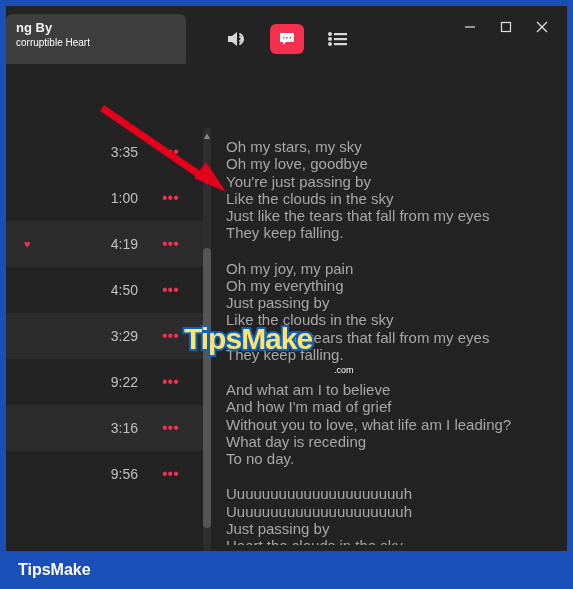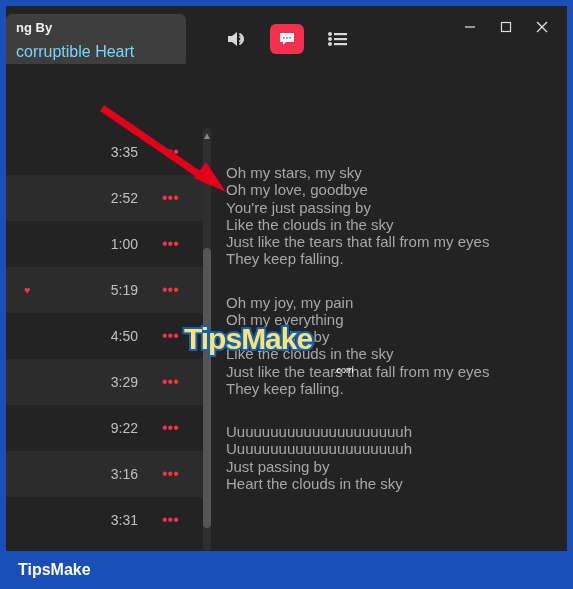--- a/index.html
+++ b/index.html
@@ -34,21 +34,21 @@
     left: 0;
     width: 180px;
     height: 54px;
     background: #3e3e3e;
     border-radius: 6px;
     padding: 6px 10px;
     color: #f2f2f2;
     overflow: hidden;
   }
   .np-title { font-size: 13px; font-weight: 600; }
-  .np-sub { font-size: 16px; color: #7dd3fc; margin-top: 8px; }
+  .np-sub { font-size: 10px; color: #ffffff; margin-top: 2px; }
   .center-controls {
     position: absolute;
     left: 50%;
     top: 18px;
     transform: translateX(-50%);
     display: flex;
     align-items: center;
     gap: 22px;
   }
   .ctrl-icon { width: 22px; height: 22px; color: #d8d8d8; display: flex; align-items: center; justify-content: center; }
@@ -125,21 +125,21 @@
     right: 6px;
     top: 74px;
     bottom: 6px;
     overflow: hidden;
   }
   .lyrics-text {
     color: #a7a7a7;
     font-size: 15px;
     line-height: 1.15;
   }
-  .lyrics-text p { margin-bottom: 18px; white-space: pre-line; margin-top: 26px; }
+  .lyrics-text p { margin-bottom: 18px; white-space: pre-line; }
   .arrow-annot {
     position: absolute;
     left: 88px;
     top: 36px;
     pointer-events: none;
     z-index: 30;
   }
   .watermark {
     position: absolute;
     left: 178px;
@@ -241,51 +241,47 @@
     </div>
   </div>
 
   <div class="content">
     <div class="left-col">
       <div class="tracklist" id="tracklist">
           <div class="track-row">
             <span class="track-time">3:35</span>
             <span class="track-more">•••</span>
           </div>
-          <div class="track-row alt">
-            <span class="track-time">2:52</span>
-            <span class="track-more">•••</span>
-          </div>
           <div class="track-row">
             <span class="track-time">1:00</span>
             <span class="track-more">•••</span>
           </div>
           <div class="track-row alt">
             <span class="heart">♥</span>
-            <span class="track-time">5:19</span>
+            <span class="track-time">4:19</span>
             <span class="track-more">•••</span>
           </div>
           <div class="track-row">
             <span class="track-time">4:50</span>
             <span class="track-more">•••</span>
           </div>
           <div class="track-row alt">
             <span class="track-time">3:29</span>
             <span class="track-more">•••</span>
           </div>
           <div class="track-row">
             <span class="track-time">9:22</span>
             <span class="track-more">•••</span>
           </div>
           <div class="track-row alt">
             <span class="track-time">3:16</span>
             <span class="track-more">•••</span>
           </div>
           <div class="track-row">
-            <span class="track-time">3:31</span>
+            <span class="track-time">9:56</span>
             <span class="track-more">•••</span>
           </div>
         </div>
     </div>
 
     <div class="divider">
       <div class="scrollbar-track">
         <div class="scrollbar-arrow">▲</div>
         <div class="scrollbar-thumb"></div>
       </div>
@@ -298,20 +294,25 @@
 You're just passing by
 Like the clouds in the sky
 Just like the tears that fall from my eyes
 They keep falling.</p>
           <p>Oh my joy, my pain
 Oh my everything
 Just passing by
 Like the clouds in the sky
 Just like the tears that fall from my eyes
 They keep falling.</p>
+          <p>And what am I to believe
+And how I'm mad of grief
+Without you to love, what life am I leading?
+What day is receding
+To no day.</p>
           <p>Uuuuuuuuuuuuuuuuuuuuuh
 Uuuuuuuuuuuuuuuuuuuuuh
 Just passing by
 Heart the clouds in the sky</p>
         </div>
     </div>
 
     <svg class="arrow-annot" width="140" height="100" viewBox="0 0 140 100">
       <line x1="8" y1="8" x2="116" y2="82" stroke="#e2001a" stroke-width="7"></line>
       <polygon points="132,92 100,78 112,62" fill="#e2001a"></polygon>

